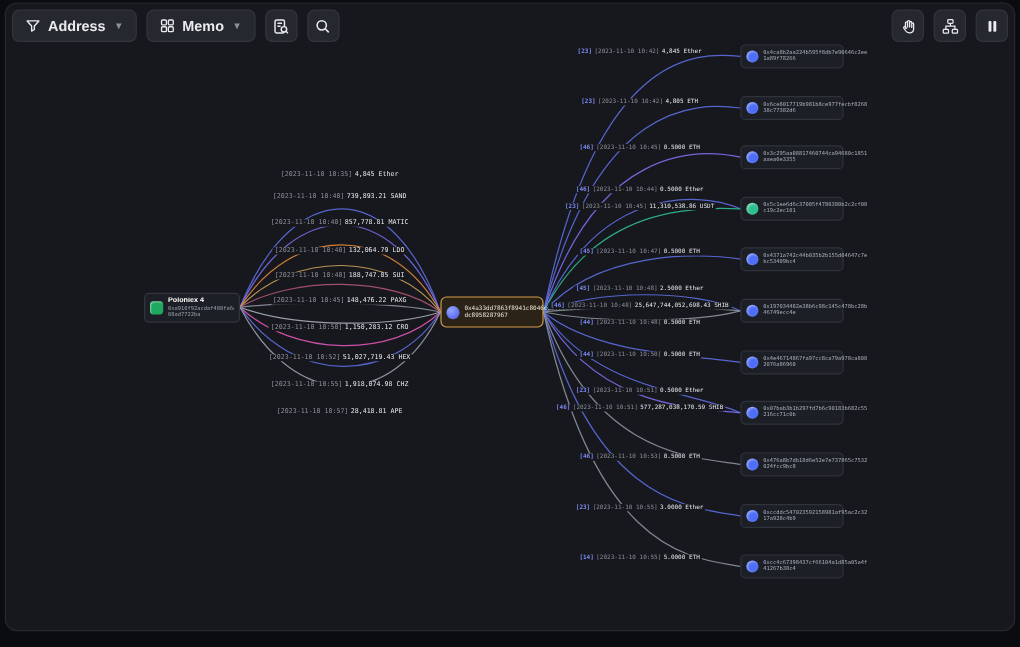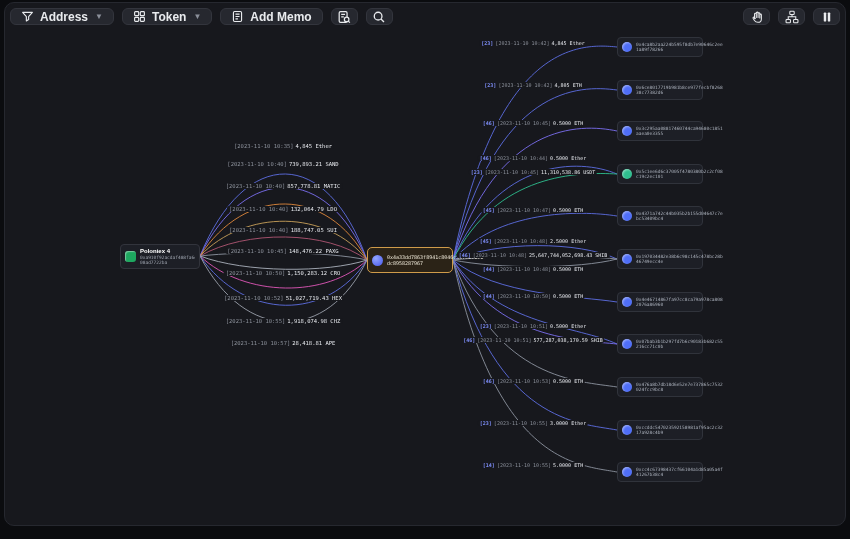--- a/index.html
+++ b/index.html
@@ -21,21 +21,21 @@
   #edge-svg { position:absolute; left:0; top:0; width:100%; height:100%; }
 
   
   .toolbar-left, .toolbar-right {
     position:absolute; top:8px; display:flex; gap:8px; z-index:30;
   }
   .toolbar-left { left:10px; }
   .toolbar-right { right:10px; }
   .tbtn {
     display:flex; align-items:center; gap:6px;
-    height:17px; padding:0 10px;
+    height:27px; padding:0 10px;
     background:#26282f; border:1px solid #33353d; border-radius:6px;
     color:#e9ebee; font-size:12px; font-weight:700;
     cursor:pointer; white-space:nowrap;
   }
   .tbtn.icon-only { width:27px; padding:0; justify-content:center; }
   .tbtn svg { display:block; }
   .chev { color:#8b909a; font-size:8px; margin-left:1px; }
 
   
   .source-node {
@@ -262,34 +262,25 @@
 
   <div class="tbtn">
     <span>
       <svg width="13" height="13" viewBox="0 0 16 16" fill="none" stroke="#e9ebee" stroke-width="1.4">
           <rect x="2" y="2" width="5" height="5" rx="1"></rect>
           <rect x="9" y="2" width="5" height="5" rx="1"></rect>
           <rect x="2" y="9" width="5" height="5" rx="1"></rect>
           <rect x="9" y="9" width="5" height="5" rx="1"></rect>
         </svg>
     </span>
-    <span>Token</span>
+    <span>Memo</span>
     <span class="chev">▼</span>
   </div>
 
 
-  <div class="tbtn">
-    <span>
-      <svg width="13" height="13" viewBox="0 0 16 16" fill="none" stroke="#e9ebee" stroke-width="1.4">
-          <rect x="3" y="1.8" width="10" height="12.4" rx="1.5"></rect>
-          <path d="M5.5 5h5M5.5 8h5M5.5 11h3"></path>
-        </svg>
-    </span>
-    <span>Add Memo</span>
-  </div>
 
   <div class="tbtn icon-only">
     <span>
       <svg width="14" height="14" viewBox="0 0 16 16" fill="none" stroke="#e9ebee" stroke-width="1.4">
           <rect x="2.5" y="1.8" width="9" height="12.4" rx="1.5"></rect>
           <path d="M4.8 5h4.4M4.8 7.8h3"></path>
           <circle cx="11" cy="10.8" r="2.6" fill="#26282f"></circle>
           <path d="M12.9 12.7l1.8 1.8"></path>
         </svg>
     </span>

